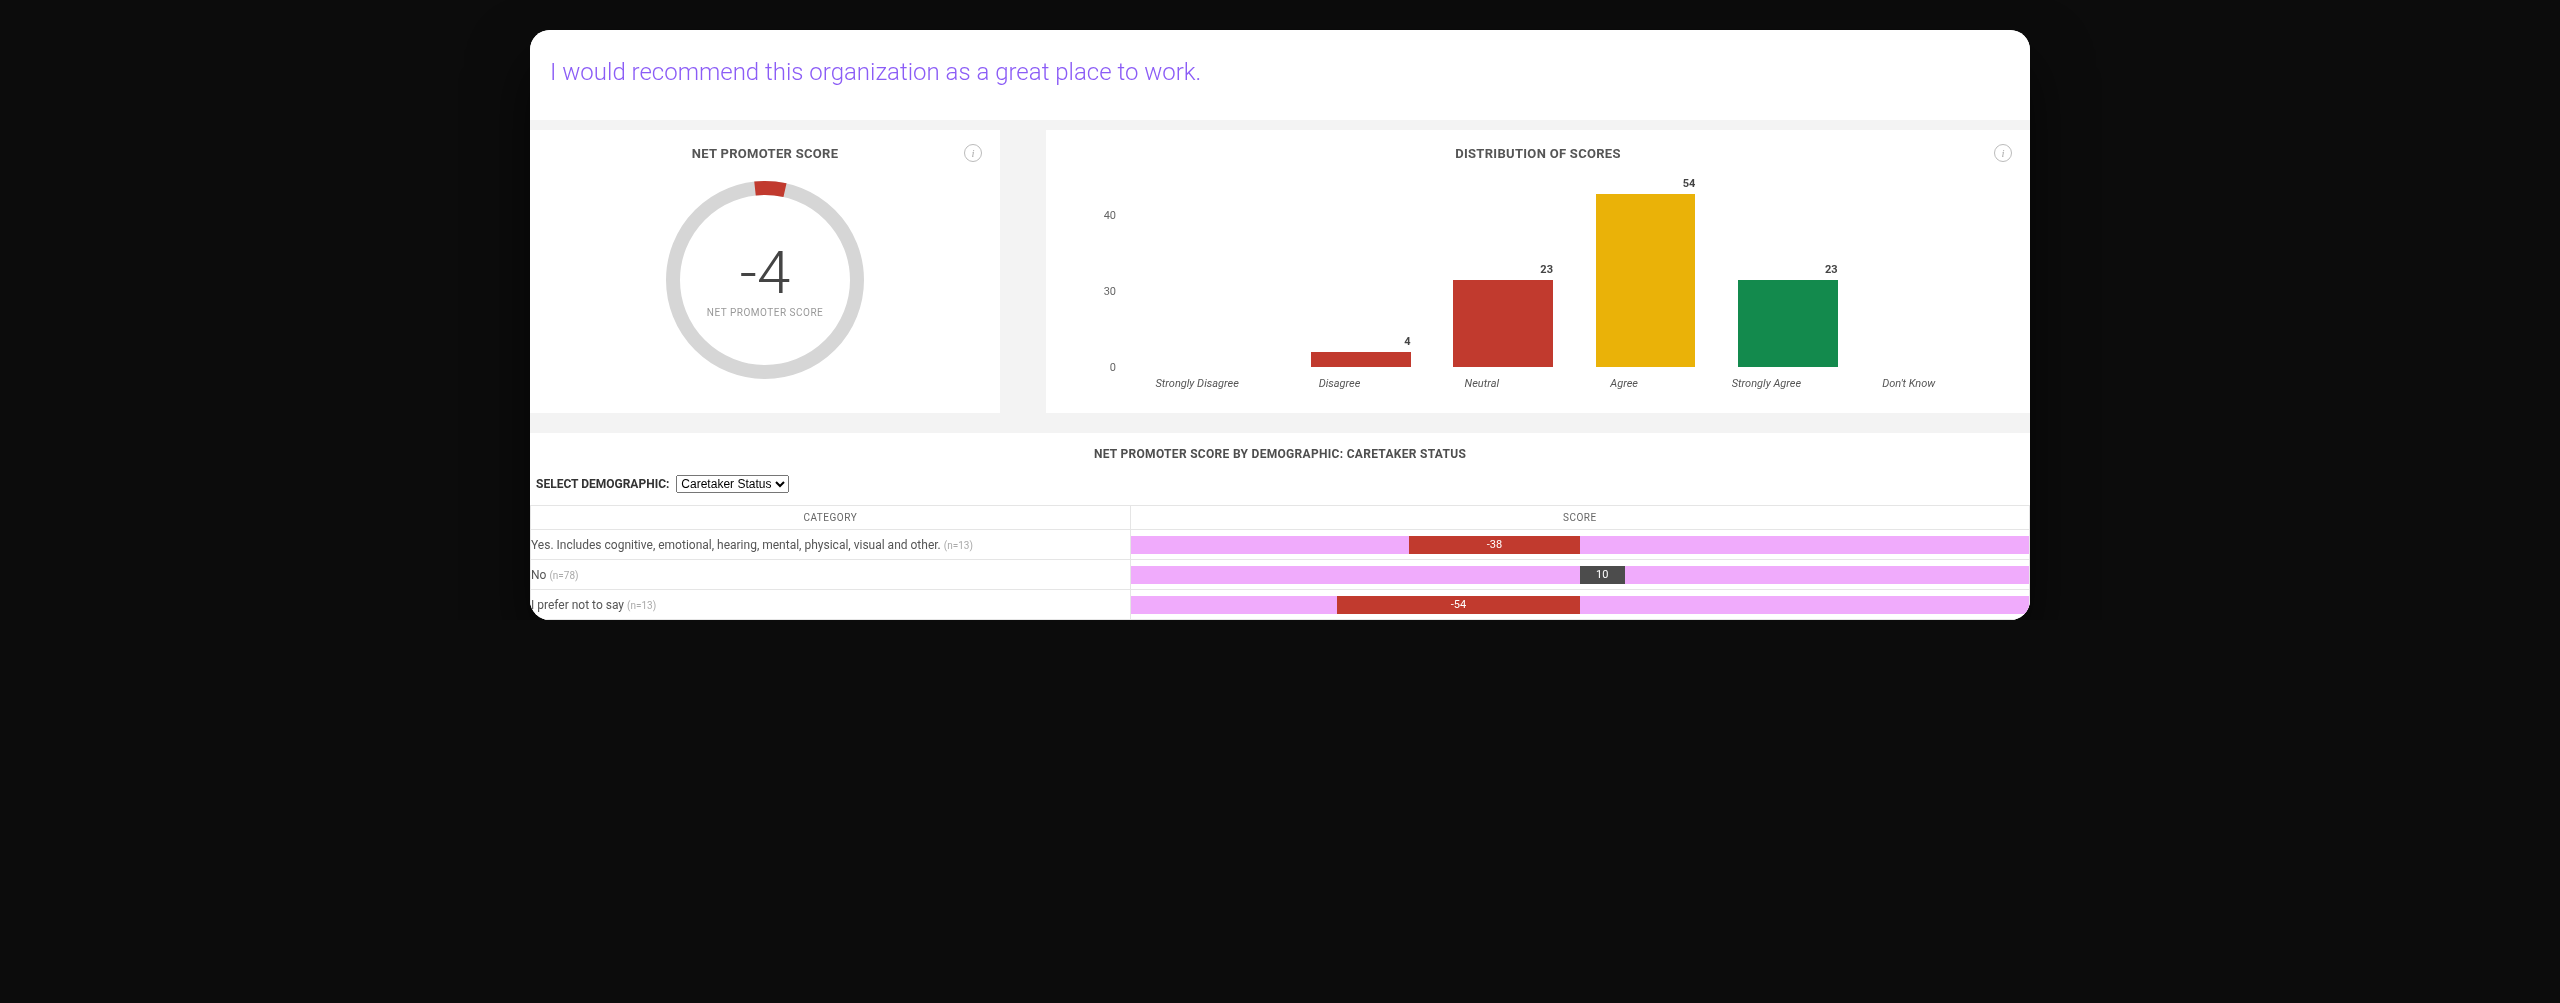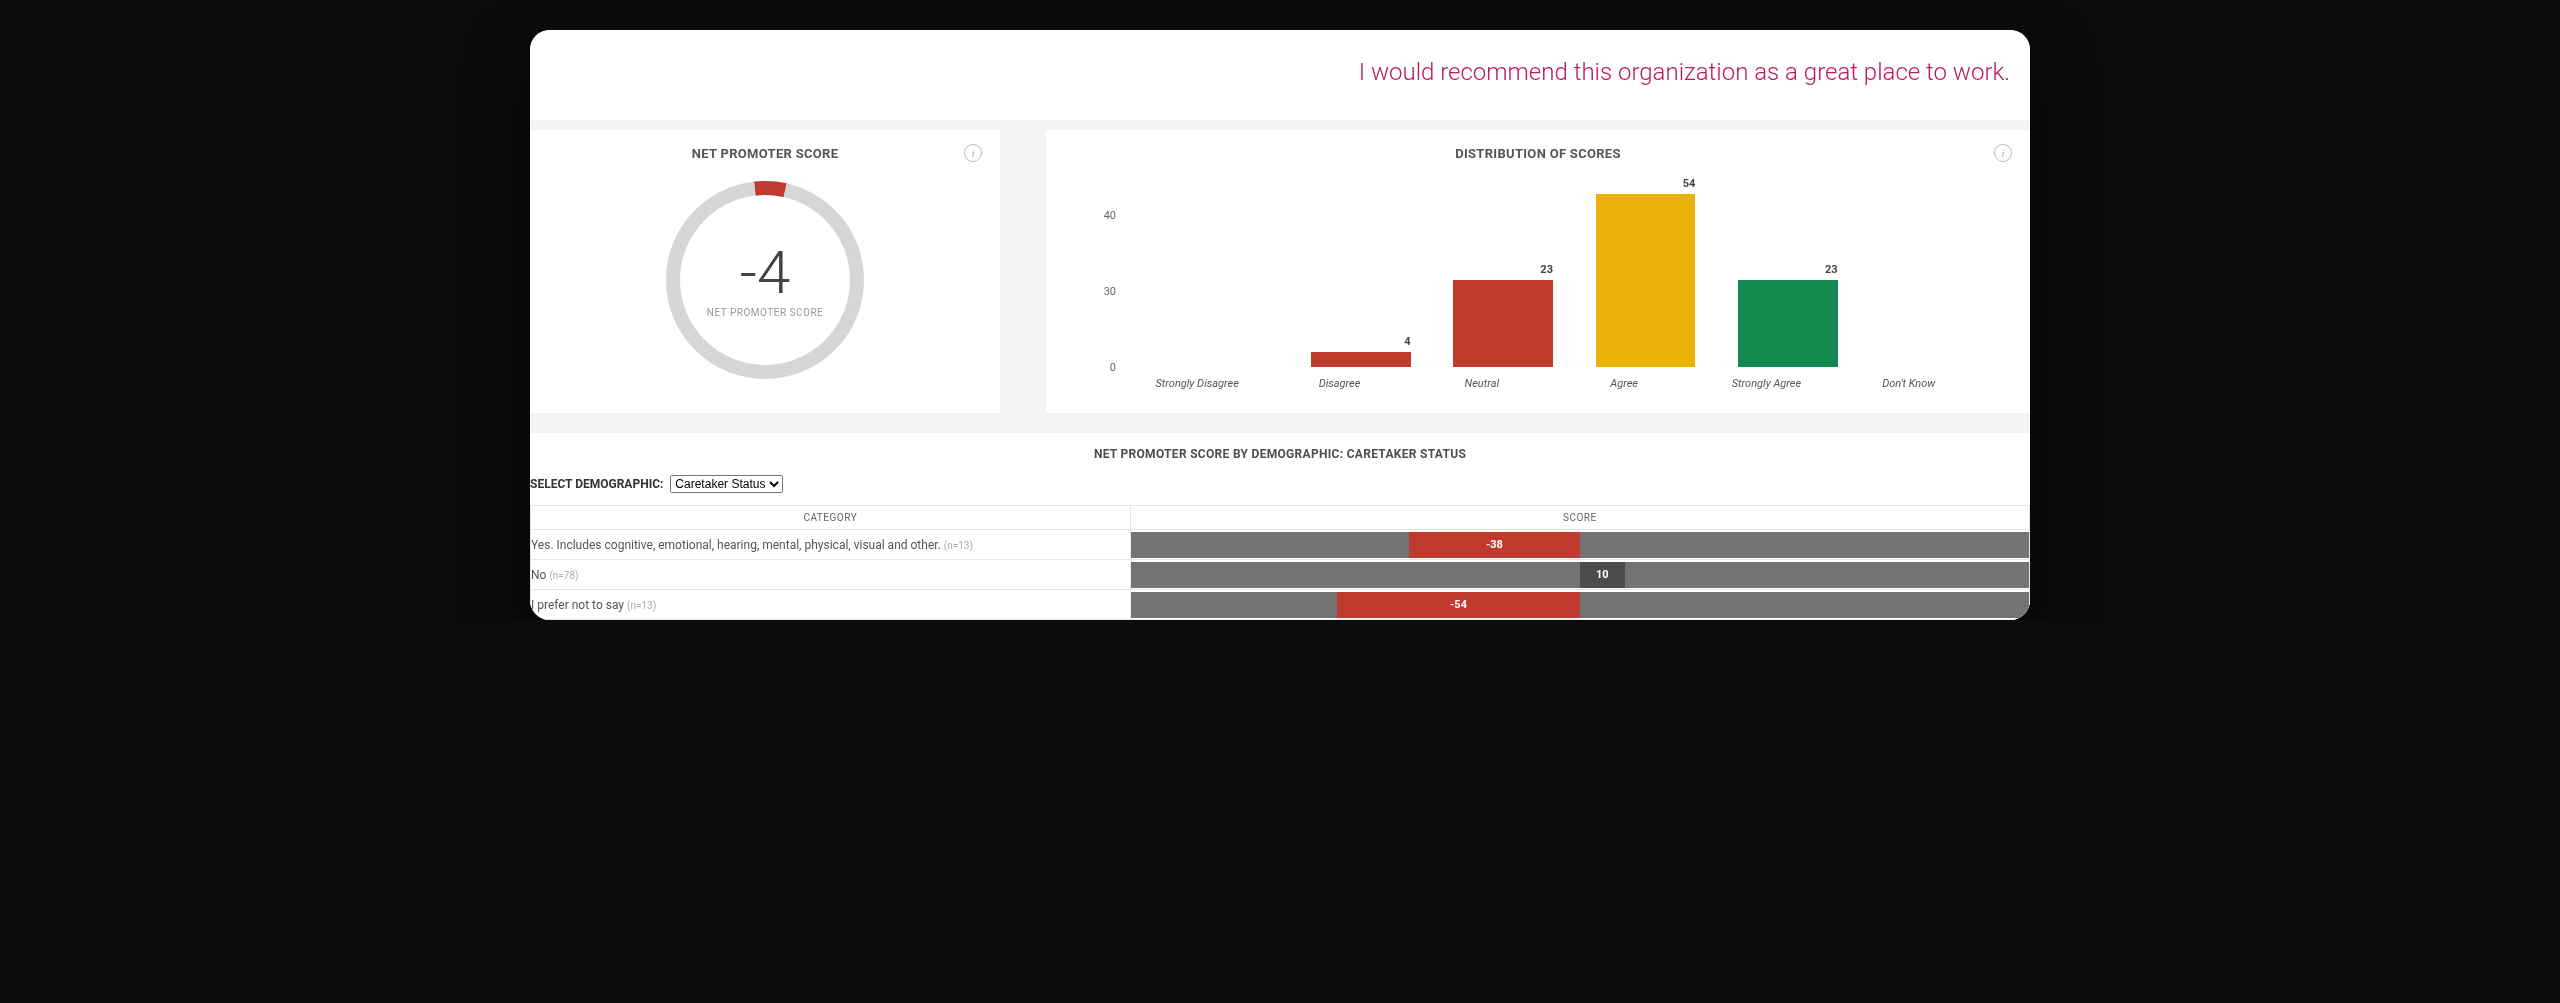--- a/index.html
+++ b/index.html
@@ -12,24 +12,24 @@
   }
   .app-window {
     width: 1500px;
     background: #f3f3f3;
     border-radius: 20px;
     overflow: hidden;
     box-shadow: 0 30px 60px rgba(0,0,0,.6);
   }
   .title-bar {
     background: #fff;
-    text-align: right;
+    text-align: left;
     padding: 28px 20px 34px;
     font-size: 24px;
-    color: #be185d;
+    color: #8b5cf6;
     font-weight: 300;
   }
   .panels {
     display: flex;
     gap: 46px;
     padding: 10px 0 10px 0;
   }
   .panel {
     background: #fff;
     position: relative;
@@ -87,21 +87,21 @@
   .demo-section { background: #fff; margin-top: 10px; padding: 14px 0 0; }
   .demo-title {
     text-align: center;
     font-size: 12px;
     font-weight: 700;
     color: #4e4e4e;
     letter-spacing: .3px;
     padding-bottom: 14px;
   }
   .demo-select-row {
-    padding: 0 0 12px 0;
+    padding: 0 0 12px 6px;
     font-size: 12px;
     font-weight: 700;
     color: #333;
   }
   .demo-select-row select {
     font-size: 12px;
     margin-left: 4px;
   }
   .demo-table { width: 100%; border-collapse: collapse; }
   .demo-table th {
@@ -119,23 +119,22 @@
     padding: 0;
     border: 1px solid #e5e5e5;
     vertical-align: middle;
     margin-top: 36px;
   }
   .cat-cell { padding: 8px 8px; }
   .cat-count { color: #aaa; font-size: 10px; }
   .score-cell { position: relative; height: 30px; padding: 6px 6px; }
   .score-track {
     position: relative;
-    height: 26px;
-    background: #737373;
-    font-weight: bold;
+    height: 18px;
+    background: #f0abfc;
   }
   .score-bar {
     position: absolute;
     top: 0; bottom: 0;
     display: flex;
     align-items: center;
     justify-content: center;
     color: #fff;
     font-size: 11px;
   }

